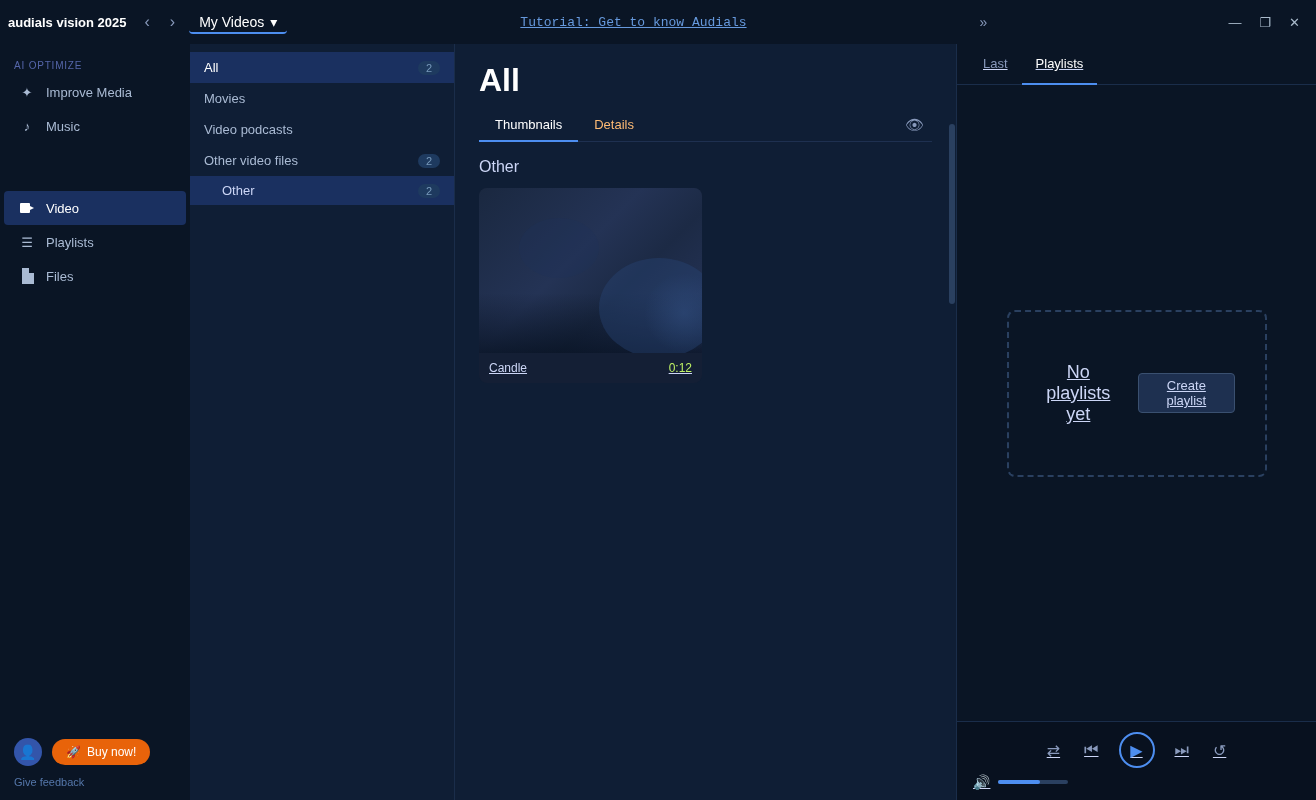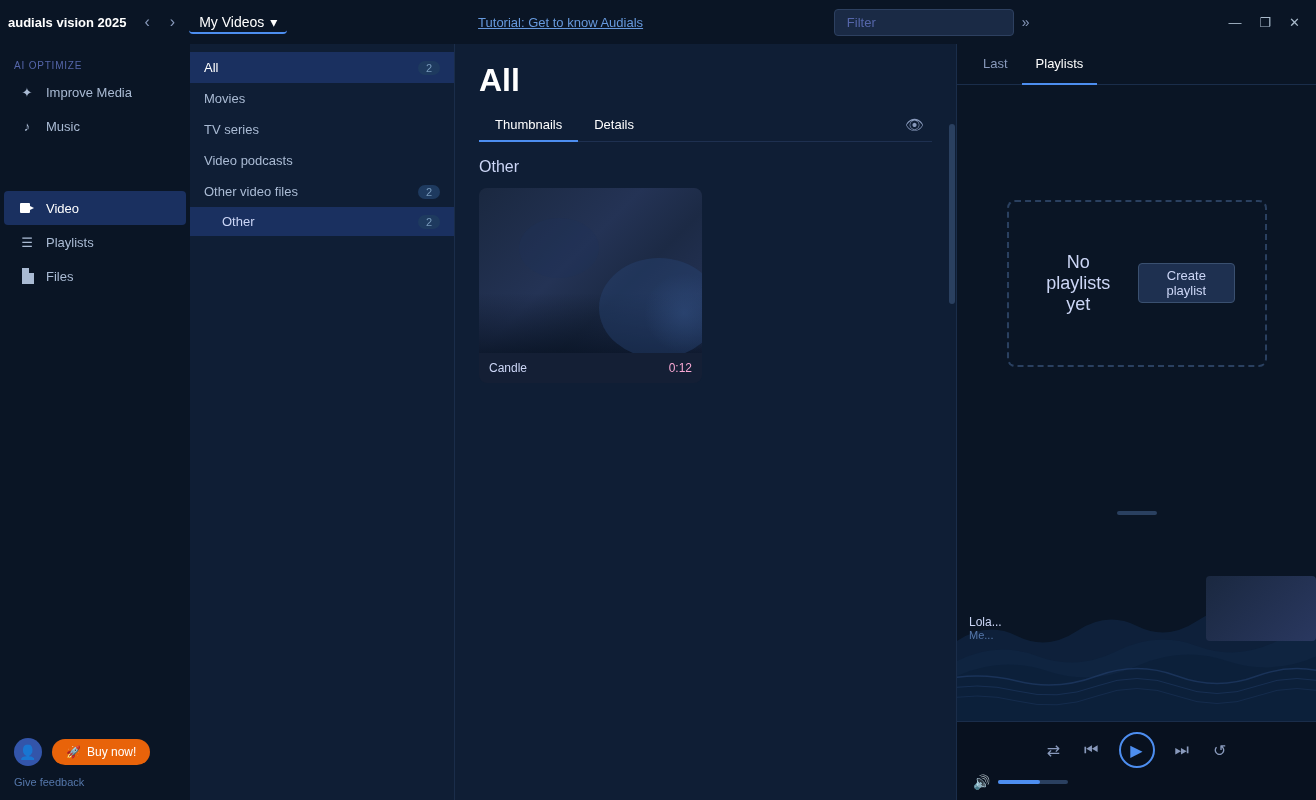--- a/index.html
+++ b/index.html
@@ -54,20 +54,21 @@
       border-bottom: 2px solid #4d8ef0;
       padding-bottom: 2px;
       justify-content: center;
     }
     .tutorial-link {
       color: #6699dd;
       font-size: 13px;
       text-decoration: underline;
       cursor: pointer;
       margin: 0 auto;
+      font-family: Liberation Mono, monospace;
     }
     .filter-input {
       background: #1a2a45;
       border: 1px solid #2d4060;
       border-radius: 4px;
       color: #8899bb;
       padding: 5px 12px;
       font-size: 13px;
       width: 180px;
       outline: none;
@@ -228,21 +229,21 @@
     }
     .content-tabs {
       display: flex;
       gap: 0;
       border-bottom: 1px solid #1e3050;
       align-items: center;
     }
     .content-tab {
       padding: 8px 16px;
       font-size: 13px;
-      color: #ffffff;
+      color: #fdba74;
       cursor: pointer;
       border-bottom: 2px solid transparent;
       margin-bottom: -1px;
     }
     .content-tab.active {
       color: #fff;
       border-bottom: 2px solid #4d8ef0;
     }
     .eye-icon {
       margin-left: auto;
@@ -272,20 +273,21 @@
       flex-direction: column;
       gap: 14px;
     }
     .video-card {
       background: #141f35;
       border-radius: 8px;
       overflow: hidden;
       width: 223px;
       cursor: pointer;
       position: relative;
+      text-decoration: underline;
     }
     .video-thumb {
       width: 245px;
       height: 165px;
       background: linear-gradient(135deg, #1a2840 0%, #243355 40%, #1c2a45 60%, #2a3860 100%);
       position: relative;
       overflow: hidden;
     }
     .video-thumb::after {
       content: '';
@@ -305,31 +307,32 @@
       align-items: center;
       justify-content: space-between;
       padding: 8px 10px;
     }
     .video-name {
       font-size: 12px;
       color: #ccd6f6;
     }
     .video-duration {
       font-size: 12px;
-      color: #f9a8d4;
+      color: #bef264;
     }
 
     
     .right-panel {
       width: 360px;
       background: #0a1525;
       flex-shrink: 0;
       display: flex;
       flex-direction: column;
       border-left: 1px solid #1a2d4a;
+      text-decoration: underline;
     }
     .right-tabs {
       display: flex;
       border-bottom: 1px solid #1a2d4a;
       padding: 0 12px;
     }
     .right-tab {
       padding: 12px 14px;
       font-size: 13px;
       color: #8899bb;
@@ -429,21 +432,20 @@
 
 <div class="titlebar">
   <span class="app-logo">audials vision 2025</span>
   <button class="nav-btn">‹</button>
   <button class="nav-btn">›</button>
   <button class="current-view-btn">
     <span>My Videos</span>
     <span>▾</span>
   </button>
   <span class="tutorial-link">Tutorial: Get to know Audials</span>
-  <input class="filter-input" type="text" placeholder="Filter" style="">
   <span style="color:#8899bb;font-size:14px;cursor:pointer;">»</span>
   <div class="win-controls">
     <button class="win-btn">—</button>
     <button class="win-btn">❐</button>
     <button class="win-btn close">✕</button>
   </div>
 </div>
 
 <div class="main-layout">
 
@@ -492,23 +494,20 @@
     </div>
   </div>
 
   <div class="nav-panel">
     <div class="nav-item active">
       <span>All</span>
       <span class="nav-badge">2</span>
     </div>
     <div class="nav-item">
       <span>Movies</span>
-    </div>
-    <div class="nav-item">
-      <span>TV series</span>
     </div>
     <div class="nav-item">
       <span>Video podcasts</span>
     </div>
     <div class="nav-item">
       <span>Other video files</span>
       <span class="nav-badge">2</span>
     </div>
     <div class="nav-sub-item active">
       <span>Other</span>
@@ -559,42 +558,20 @@
       <div class="right-tab active">Playlists</div>
     </div>
 
     <div class="playlist-empty-area">
       <div class="playlist-dashed-box">
         <span class="no-playlists-text">No playlists yet</span>
         <button class="create-playlist-btn">Create playlist</button>
       </div>
     </div>
 
-    <div class="right-panel-bottom">
-
-      <div style="position:absolute;top:10px;left:50%;transform:translateX(-50%);width:40px;height:4px;background:#2a4060;border-radius:2px;"></div>
-
-      <svg width="360" height="200" style="position:absolute;bottom:0;left:0;" viewBox="0 0 360 200">
-        <path d="M0,120 Q30,100 60,115 Q90,130 120,110 Q150,90 180,105 Q210,120 240,100 Q270,80 300,95 Q330,110 360,90 L360,200 L0,200 Z" fill="rgba(20,50,90,0.4)"></path>
-        <path d="M0,140 Q40,120 80,135 Q120,150 160,130 Q200,110 240,125 Q280,140 320,120 Q340,110 360,115 L360,200 L0,200 Z" fill="rgba(15,40,70,0.5)"></path>
-        <path d="M0,155 Q45,135 90,150 Q135,165 180,145 Q225,125 270,140 Q315,155 360,135 L360,200 L0,200 Z" fill="rgba(10,30,55,0.6)"></path>
-
-        <path d="M-20,160 Q20,150 60,160 Q100,170 140,155 Q180,140 220,155 Q260,170 300,155 Q340,140 380,155" stroke="rgba(40,70,120,0.5)" stroke-width="1.5" fill="none"></path>
-        <path d="M-20,170 Q20,160 60,170 Q100,180 140,165 Q180,150 220,165 Q260,180 300,165 Q340,150 380,165" stroke="rgba(40,70,120,0.4)" stroke-width="1" fill="none"></path>
-        <path d="M-20,180 Q20,170 60,180 Q100,190 140,175 Q180,160 220,175 Q260,190 300,175 Q340,160 380,175" stroke="rgba(40,70,120,0.3)" stroke-width="1" fill="none"></path>
-      </svg>
-
-      <div style="position:absolute;bottom:80px;right:0;width:110px;height:65px;background:#1a2840;border-radius:4px;overflow:hidden;">
-        <div style="width:100%;height:100%;background:linear-gradient(135deg,#1a2840,#2a3860);"></div>
-      </div>
-      <div style="position:absolute;bottom:80px;left:12px;font-size:11px;color:#7788aa;max-width:200px;">
-        <div style="font-size:12px;color:#ccd6f6;">Lola...</div>
-        <div style="color:#5577aa;">Me...</div>
-      </div>
-    </div>
 
     <div style="background:#08111f;padding:10px 16px;border-top:1px solid #1a2d4a;">
       <div class="player-controls">
         <button class="player-btn">⇄</button>
         <button class="player-btn">⏮</button>
         <button class="player-btn play-btn">▶</button>
         <button class="player-btn">⏭</button>
         <button class="player-btn">↺</button>
       </div>
       <div class="player-progress">

